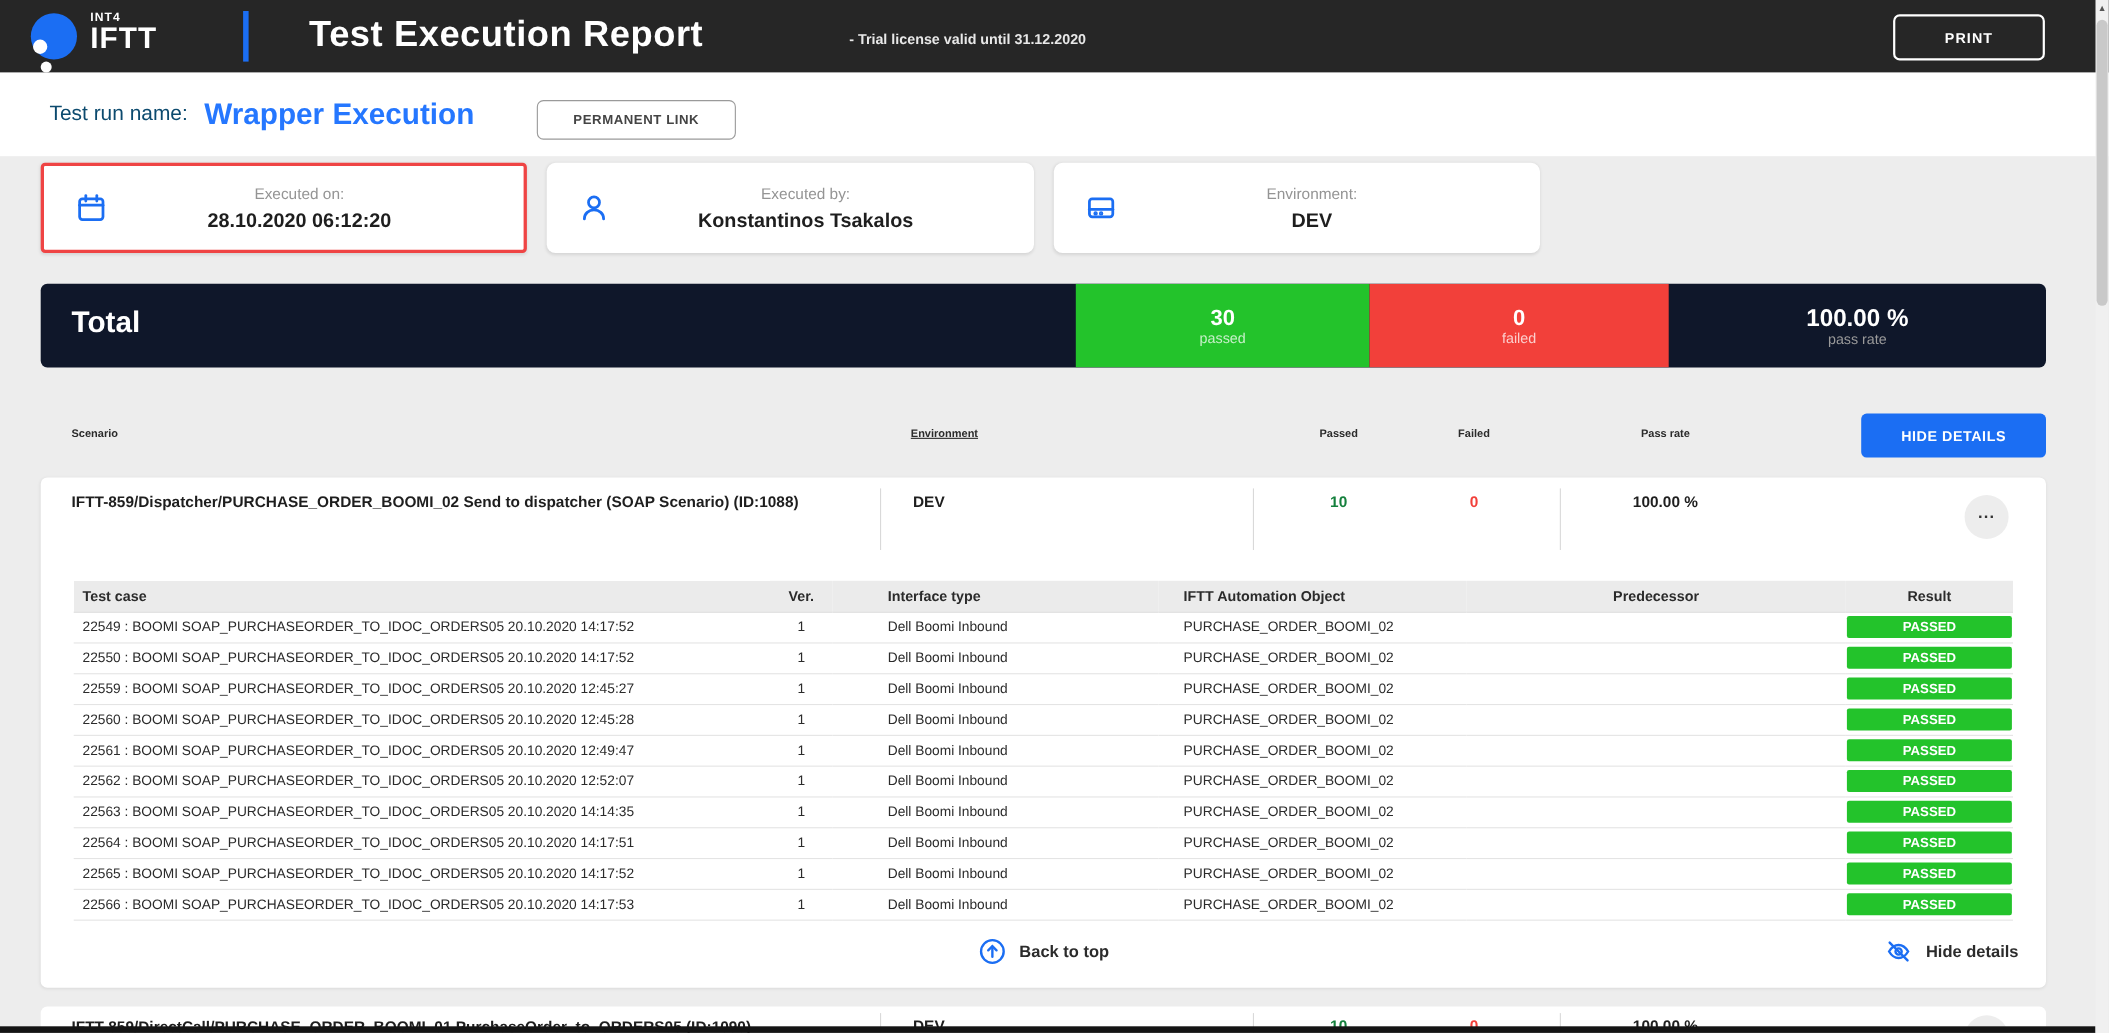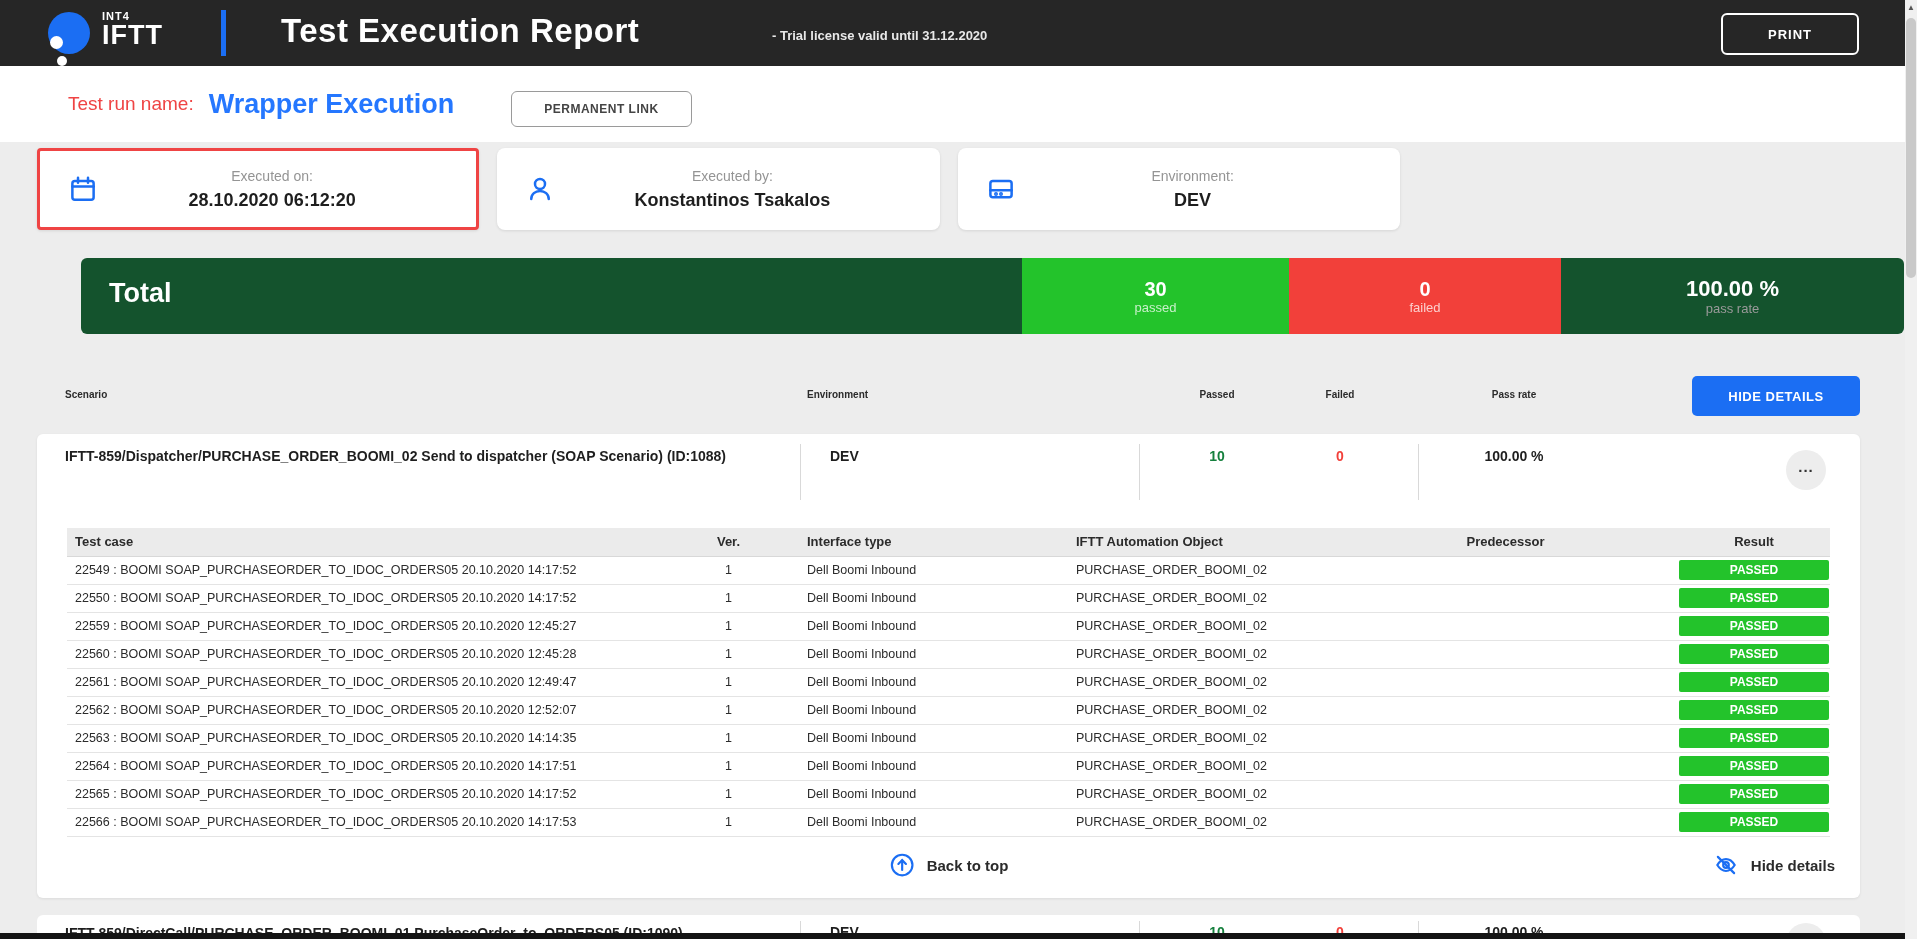--- a/index.html
+++ b/index.html
@@ -4,72 +4,72 @@
 <style>
   * { margin:0; padding:0; box-sizing:border-box; }
   html,body { background:#ededed; }
   .screen {
     position:relative; width:1917px; height:939px; overflow:hidden;
     background:#ededed; font-family:"Liberation Sans", sans-serif; color:#222;
   }
 
   
   .topbar { position:absolute; left:0; top:0; width:1917px; height:66px; background:#262626; }
-  .logo { position:absolute; left:48px; top:10px; width:180px; height:50px; }
+  .logo { position:absolute; left:28px; top:10px; width:180px; height:50px; }
   .logo-circle { position:absolute; left:0; top:2px; width:42px; height:42px; border-radius:50%; background:#1b6ef3; }
   .logo-dot { position:absolute; left:2px; top:26px; width:13px; height:13px; border-radius:50%; background:#ffffff; }
   .logo-dot2 { position:absolute; left:9px; top:46px; width:10px; height:10px; border-radius:50%; background:#ffffff; }
   .logo-text { position:absolute; left:54px; top:0; color:#fff; }
   .logo-top { font-size:11px; letter-spacing:1px; font-weight:bold; }
   .logo-main { font-size:27px; font-weight:bold; letter-spacing:1px; line-height:26px; }
   .topbar-sep { position:absolute; left:221px; top:10px; width:5px; height:46px; background:#1b6ef3; }
   .topbar-title { position:absolute; left:281px; top:12px; font-size:33px; font-weight:bold; color:#fff; letter-spacing:0.5px; }
   .license-note { position:absolute; left:772px; top:28px; font-size:13px; font-weight:bold; color:#e8e8e8; }
   .print-btn { position:absolute; left:1721px; top:13px; width:138px; height:42px; background:transparent;
     border:2px solid #fff; border-radius:6px; color:#fff; font-size:13px; font-weight:bold; letter-spacing:1px;
     display:flex; align-items:center; justify-content:center; cursor:pointer;text-align:center; }
 
   
   .runrow { position:absolute; left:0; top:66px; width:1917px; height:76px; background:#ffffff;
     display:flex; align-items:center; }
-  .runrow-label { margin-left:68px; font-size:19px; color:#ef4444; }
+  .runrow-label { margin-left:45px; font-size:19px; color:#0c4a6e; }
   .runrow-name { margin-left:15px; font-size:27px; font-weight:bold; color:#2577ff; }
   .permalink-btn { margin-left:57px; margin-top:10px; padding:10px 32px; background:#fff;
     border:1px solid #9a9a9a; border-radius:6px; font-size:12px; font-weight:bold; letter-spacing:0.5px;
     color:#444; cursor:pointer; }
 
   
   .cards { position:absolute; left:37px; top:148px; width:1823px; height:82px;
     display:grid; grid-template-columns:repeat(4,1fr); gap:18px; }
   .card { position:relative; background:#fff; border-radius:8px; box-shadow:0 1px 3px rgba(0,0,0,0.10);
     display:flex; align-items:center; }
   .card.highlighted { border:3px solid #ef4444; border-radius:4px; }
   .card-icon { margin-left:28px; width:30px; height:30px; flex:0 0 30px; }
   .card-body { flex:1; text-align:center; padding-right:30px; }
   .card-label { font-size:14px; color:#949494; margin-bottom:6px; }
   .card-value { font-size:18px; font-weight:bold; color:#1e1e1e; }
 
   
-  .totalbar { position:absolute; left:37px; top:258px; width:1823px; height:76px; background:#14532d;
-    border-radius:6px; overflow:hidden;margin-left:44px; }
+  .totalbar { position:absolute; left:37px; top:258px; width:1823px; height:76px; background:#0f172a;
+    border-radius:6px; overflow:hidden; }
   .total-label { position:absolute; left:28px; top:20px; font-size:27px; font-weight:bold; color:#fff; }
   .seg { position:absolute; top:0; height:76px; display:flex; flex-direction:column; align-items:center; justify-content:center; }
   .seg-green { left:941px; width:267px; background:#23c32b; }
   .seg-red   { left:1208px; width:272px; background:#f2403a; }
   .seg-num { font-size:20px; font-weight:bold; color:#fff; line-height:22px; }
   .seg-sub { font-size:13px; color:rgba(255,255,255,0.75); }
   .seg-rate { left:1480px; width:343px; background:transparent; }
   .rate-num { font-size:22px; font-weight:bold; color:#fff; line-height:24px; }
   .rate-sub { font-size:13px; color:#9a9a9a; }
 
   
   .sect-head { position:absolute; left:37px; top:376px; width:1823px; height:40px; }
   .sect-label { position:absolute; top:13px; font-size:10px; font-weight:bold; color:#2b2b2b; }
   .lbl-scenario { left:28px; }
-  .lbl-environment { left:770px; }
+  .lbl-environment { left:791px;text-decoration:underline; }
   .lbl-passed { left:1130px; width:100px; text-align:center; }
   .lbl-failed { left:1253px; width:100px; text-align:center; }
   .lbl-passrate { left:1417px; width:120px; text-align:center; }
   .hidedetails-btn { position:absolute; right:0; top:0; width:168px; height:40px; background:#1b6ef3;
     border:none; border-radius:5px; color:#fff; font-size:13px; font-weight:bold; letter-spacing:0.5px;
     cursor:pointer; }
 
   
   .panel { position:absolute; left:37px; top:434px; width:1823px; height:464px; background:#fff;
     border-radius:6px; box-shadow:0 1px 3px rgba(0,0,0,0.08); }

